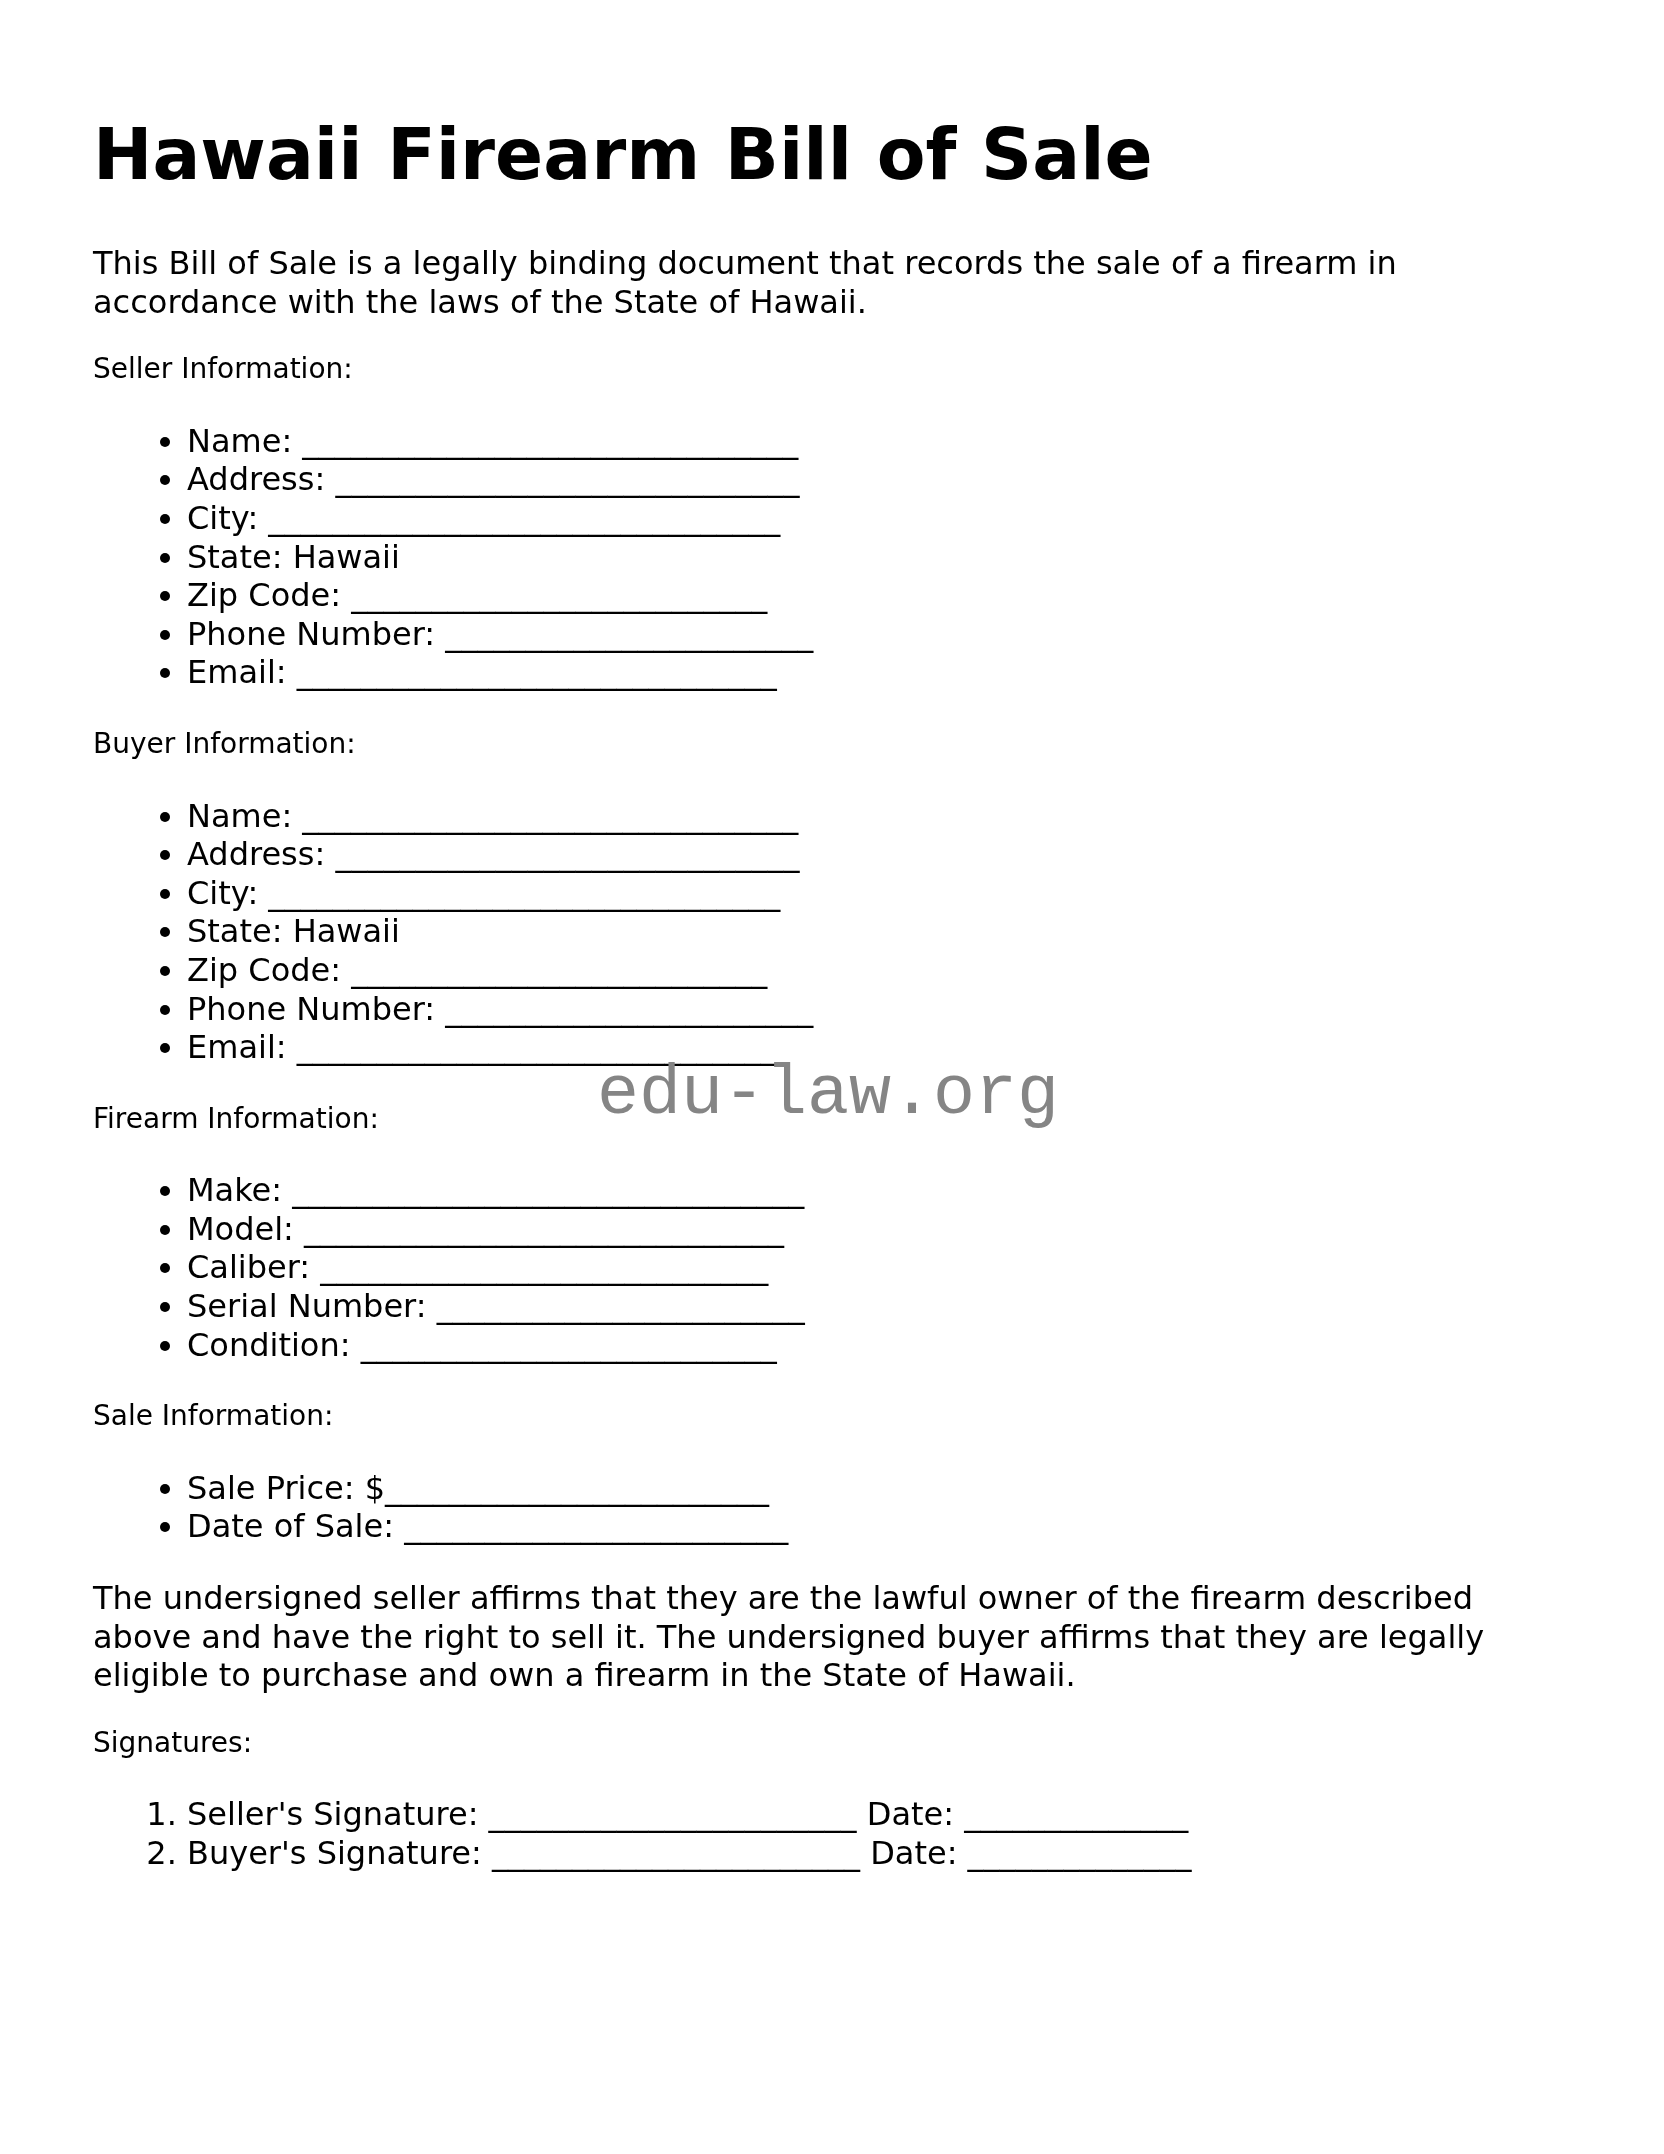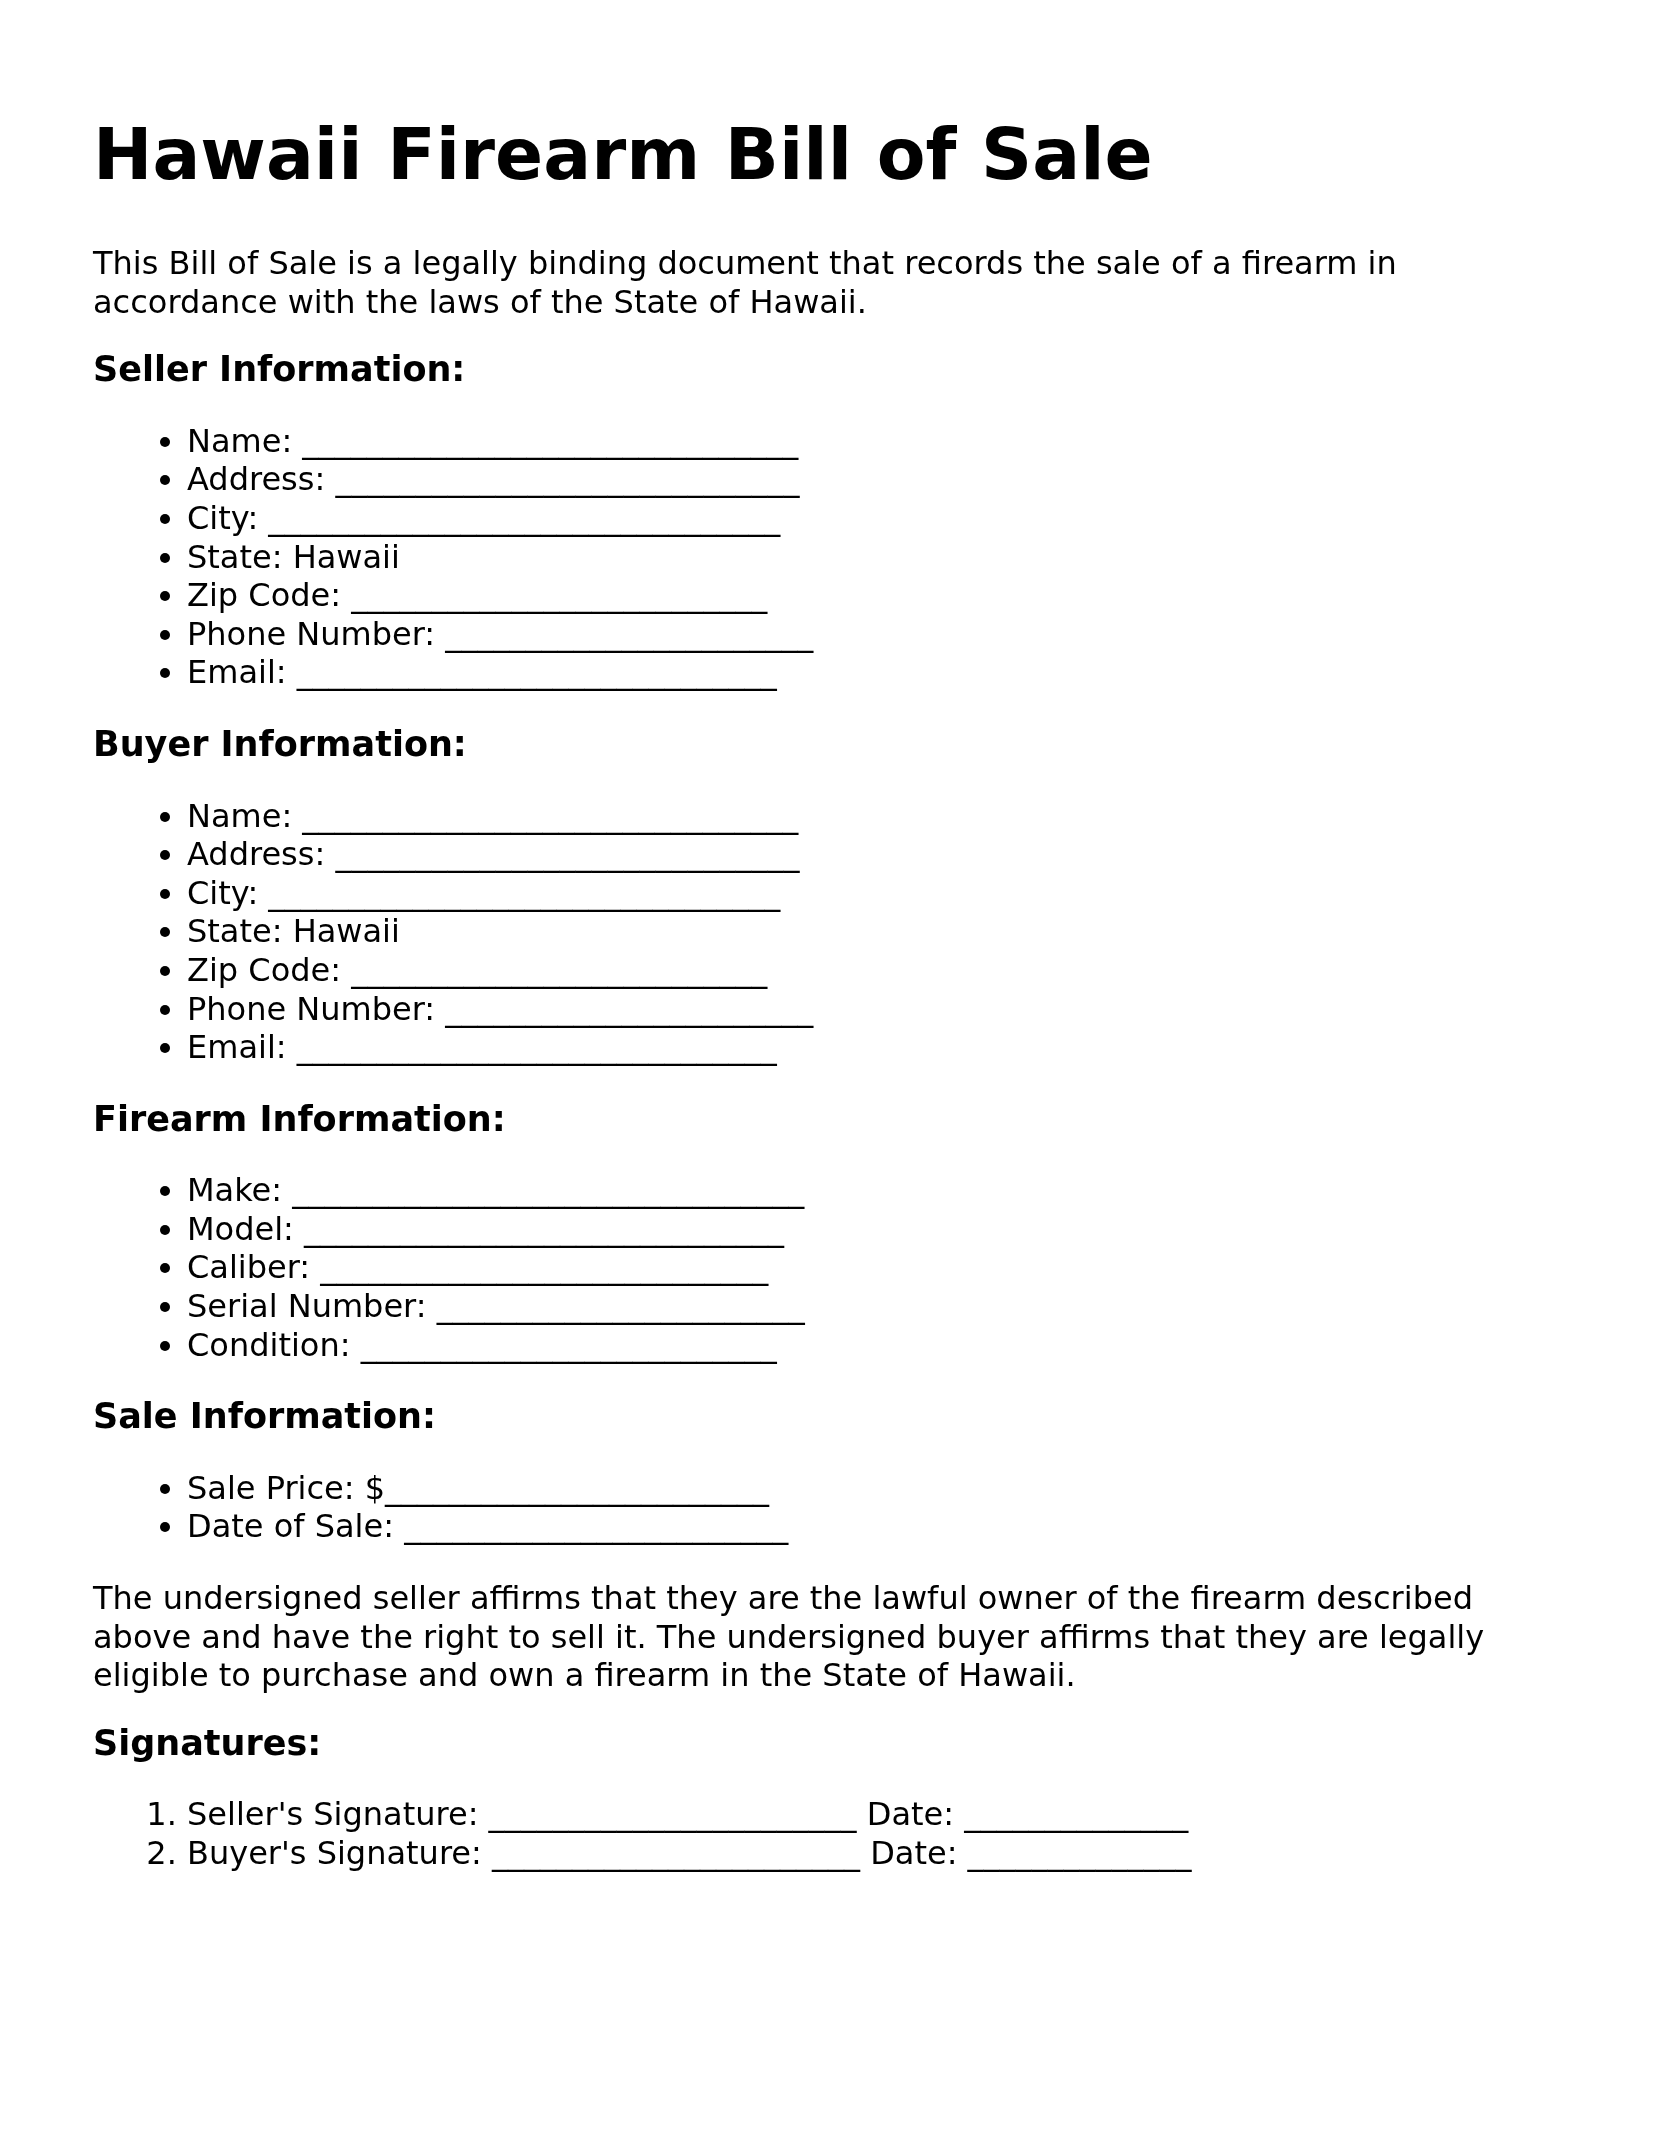--- a/index.html
+++ b/index.html
@@ -21,23 +21,23 @@
     margin: 0 0 48px 0;
     letter-spacing: 0;
   }
   p.doc-para {
     font-size: 32px;
     line-height: 38.6px;
     margin: 0 0 29px 0;
     white-space: pre-line;
   }
   h3.doc-heading {
-    font-size: 35px;
+    font-size: 28px;
     line-height: 38.6px;
-    font-weight: bold;
+    font-weight: normal;
     margin: 0 0 33px 0;
   }
   ul.doc-list, ol.doc-list {
     margin: 0 0 33px 0;
     padding-left: 82px;
   }
   ul.doc-list li, ol.doc-list li {
     font-size: 32px;
     line-height: 38.6px;
     margin-left: 12px;
@@ -105,14 +105,15 @@
 above and have the right to sell it. The undersigned buyer affirms that they are legally
 eligible to purchase and own a firearm in the State of Hawaii.</p>
 
   <h3 class="doc-heading">Signatures:</h3>
   <ol class="doc-list">
     <li>Seller's Signature: _______________________ Date: ______________</li>
     <li>Buyer's Signature: _______________________ Date: ______________</li>
   </ol>
 
 
+  <div class="watermark" style="color: rgb(133, 133, 133);">edu-law.org</div>
 
 </div>
 
 </body></html>

